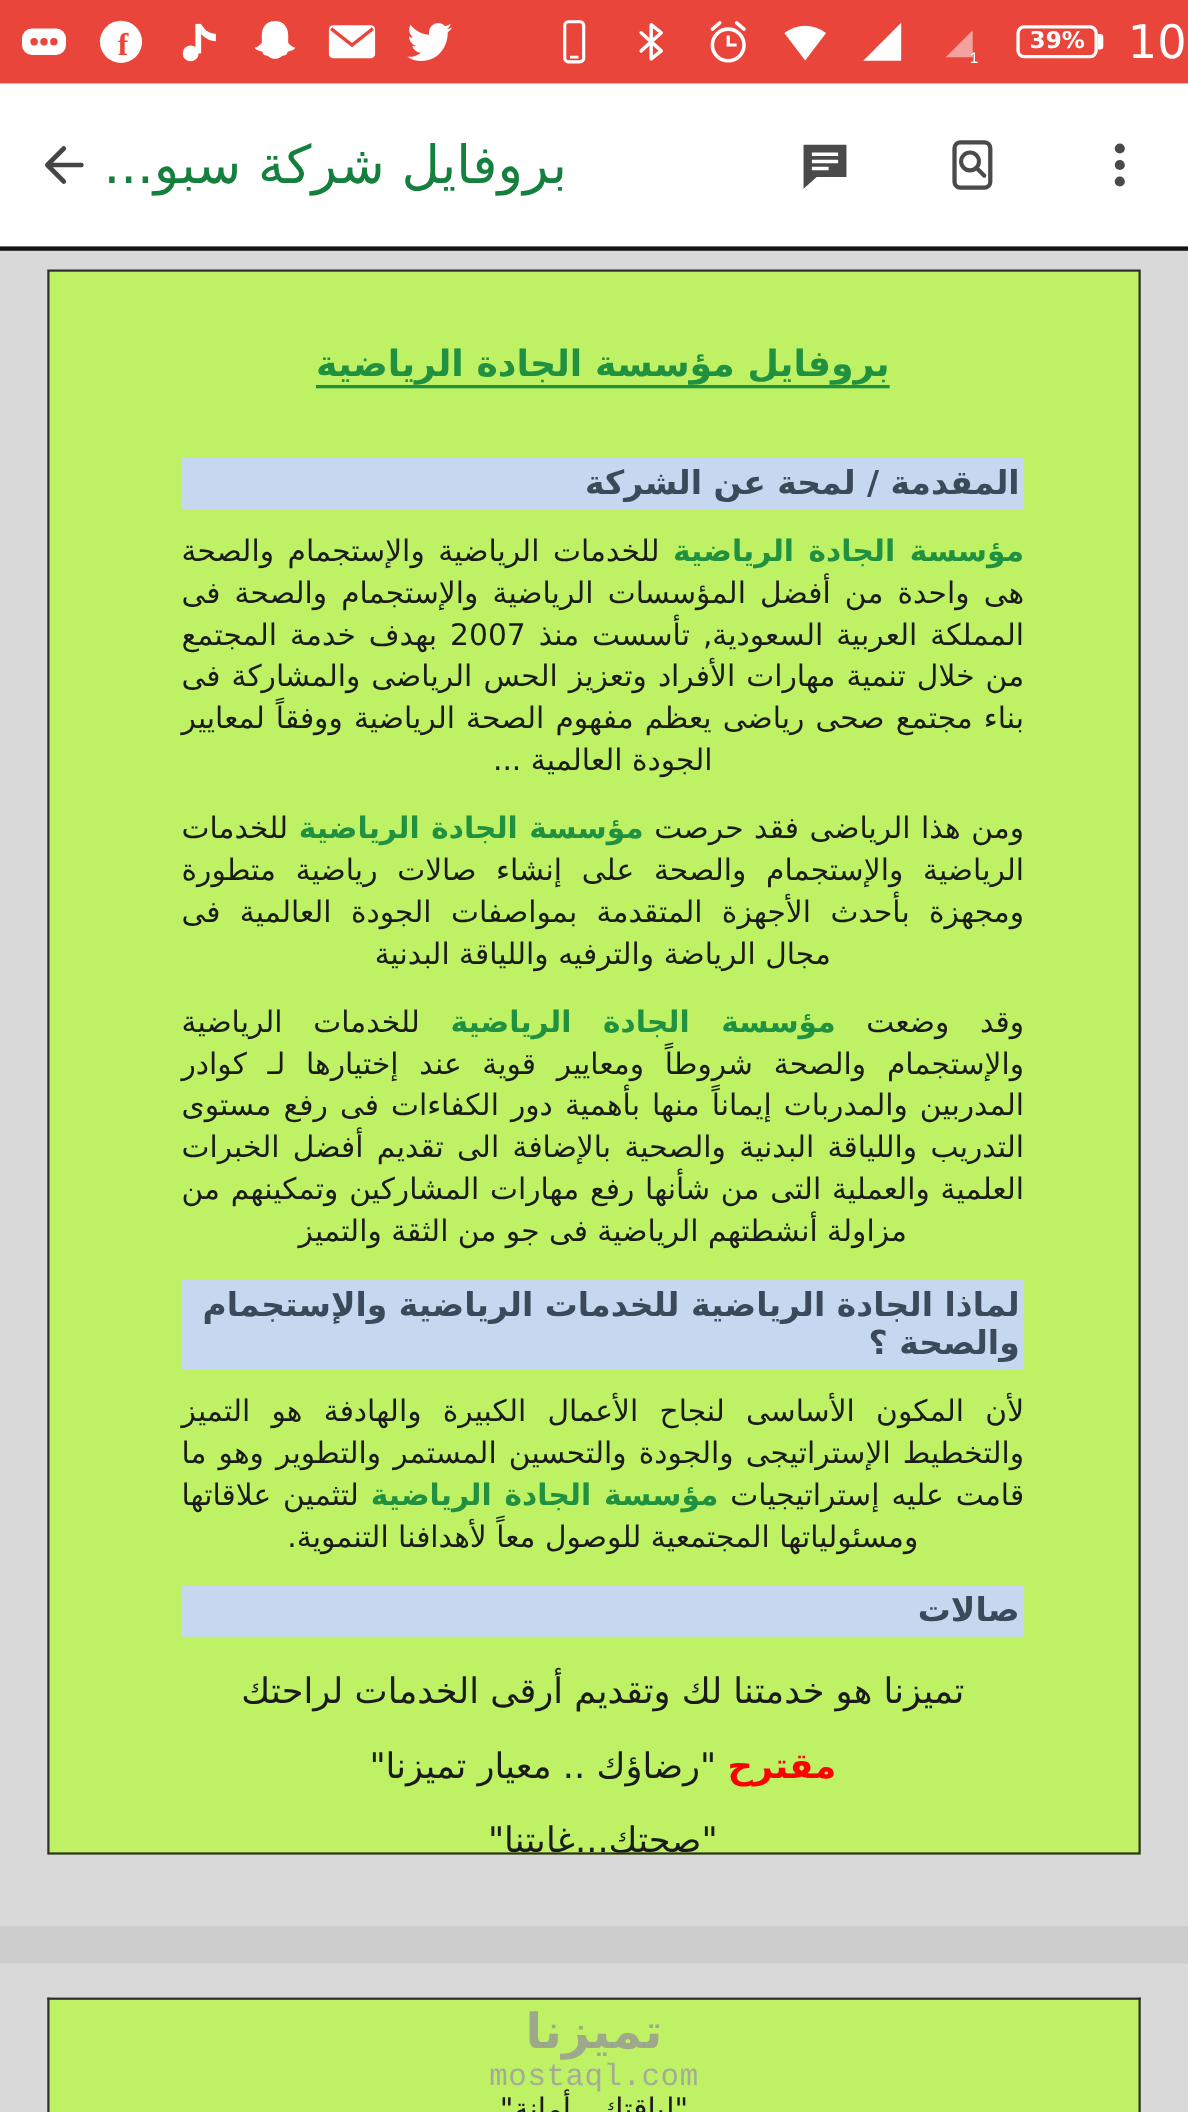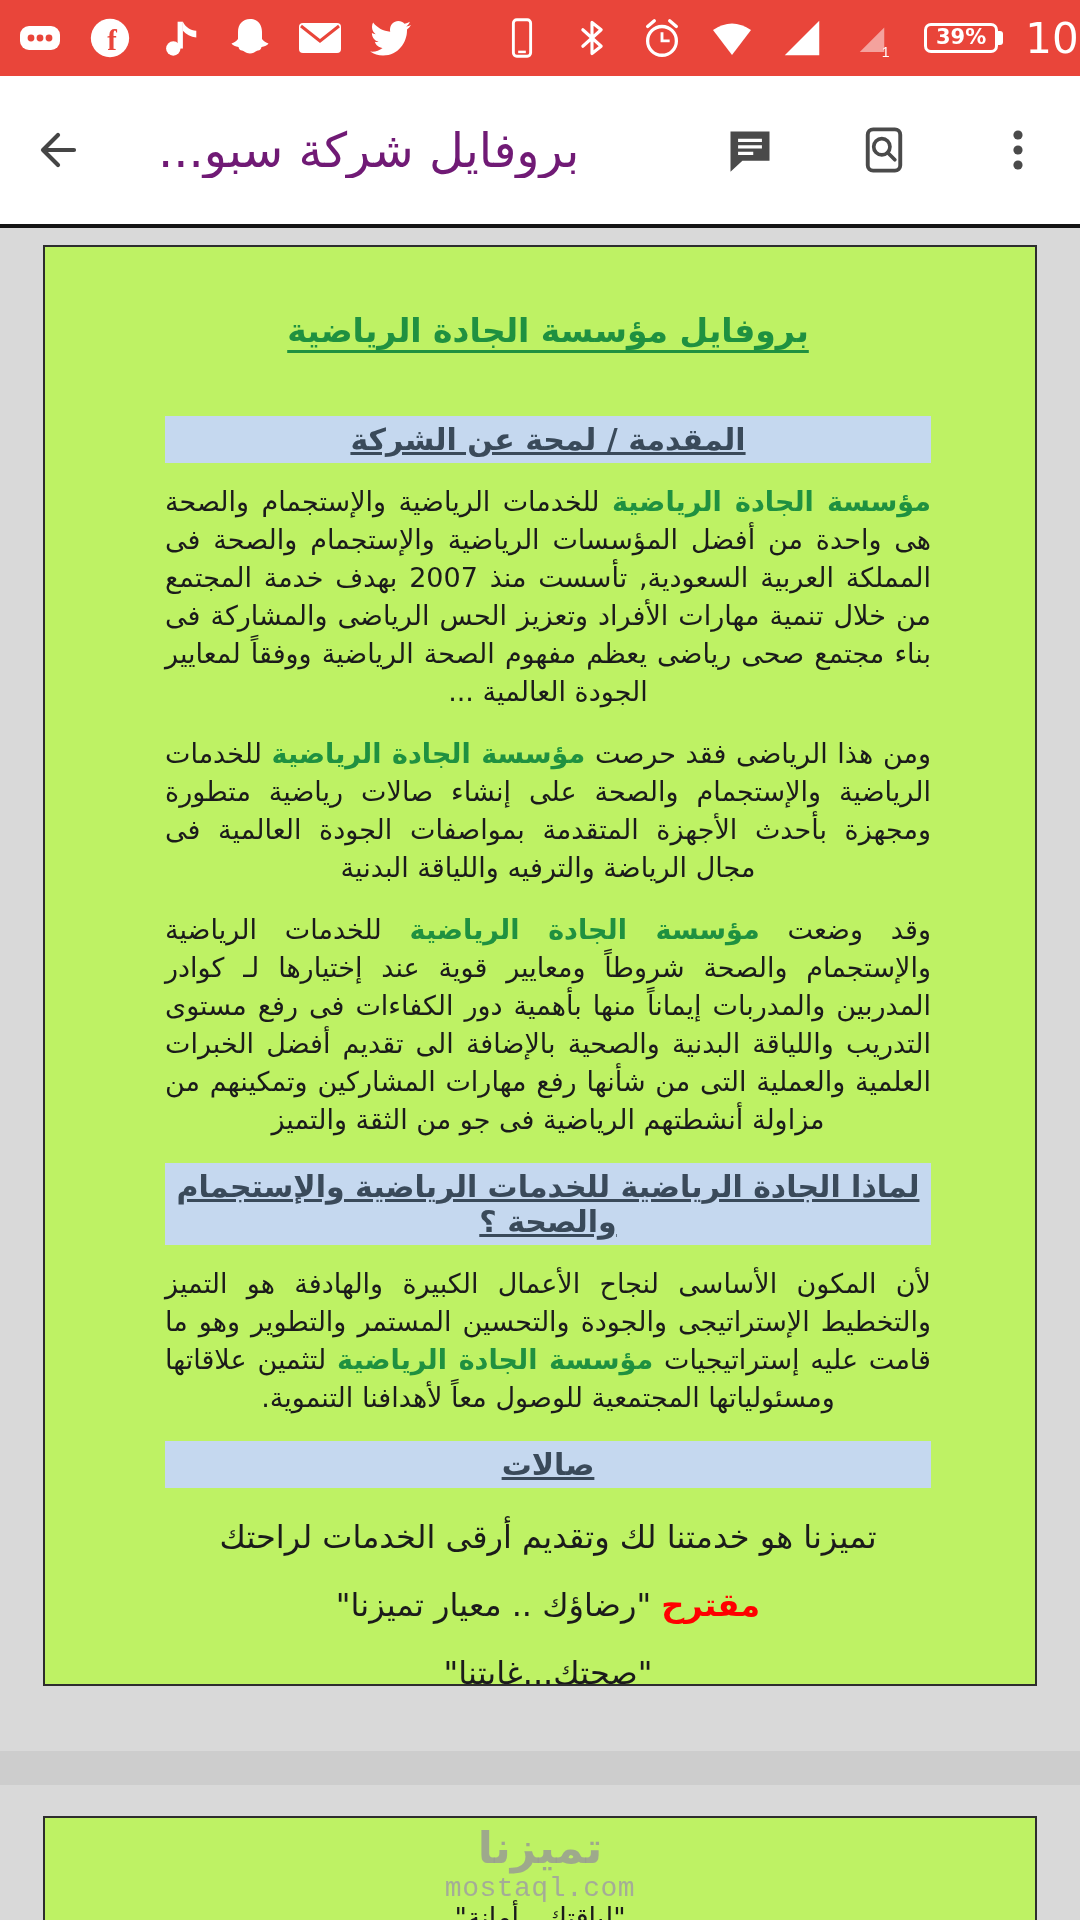--- a/index.html
+++ b/index.html
@@ -21,39 +21,39 @@
   .batt-nub { width:5px; height:14px; background:#fff; border-radius:0 3px 3px 0; }
   .sb-time { margin-left:auto; font-size:42px; font-weight:400; color:#fff; white-space:nowrap; }
 
   
   .app-bar {
     position:absolute; top:76px; left:0; right:0; height:152px;
     background:#fff; border-bottom:4px solid #141414;
     display:flex; align-items:center; padding:0 26px 0 22px; column-gap:0;
   }
   .icon-btn { background:none; border:none; display:flex; align-items:center; justify-content:center; width:72px; height:92px; cursor:pointer; flex:0 0 auto; }
-  .app-title { font-size:48px; color:#701a75; margin-left:64px; white-space:nowrap; overflow:hidden; }
+  .app-title { font-size:48px; color:#15803d; white-space:nowrap; overflow:hidden; }
   .app-spacer { flex:1; }
   .app-bar .action { margin-left:62px; }
 
   
   .page {
     position:absolute; left:43px; width:994px; background:#bef264;
     border:2px solid #2e2e2e;
   }
   .page1 { top:245px; height:1441px; padding:0 104px 0 120px; overflow:hidden; }
   .page2 { top:1816px; height:106px; border-bottom:none; overflow:hidden; }
 
   .doc-title {
     margin:64px 0 0; text-align:center; font-size:33px; font-weight:bold;
     color:#1f9140; text-decoration:underline; text-underline-offset:8px;
   }
   .sec-head {
     background:#c5d8ef; color:#3a4a5a; font-weight:bold; font-size:30px;
-    text-align:center; padding:6px 4px; margin:14px 0 20px;text-decoration:underline;
+    padding:6px 4px; margin:14px 0 20px;
   }
   .sec-head.first { margin-top:66px; }
   .body-p {
     font-size:27px; line-height:38px; color:#1b1b1b;
     text-align:justify; text-align-last:center; margin-bottom:24px;
   }
   .green { color:#1f9140; font-weight:bold; }
   .red { color:#ff0000; font-weight:bold; }
   .slogan { text-align:center; font-size:32px; color:#1b1b1b; margin:30px 0; }
 

